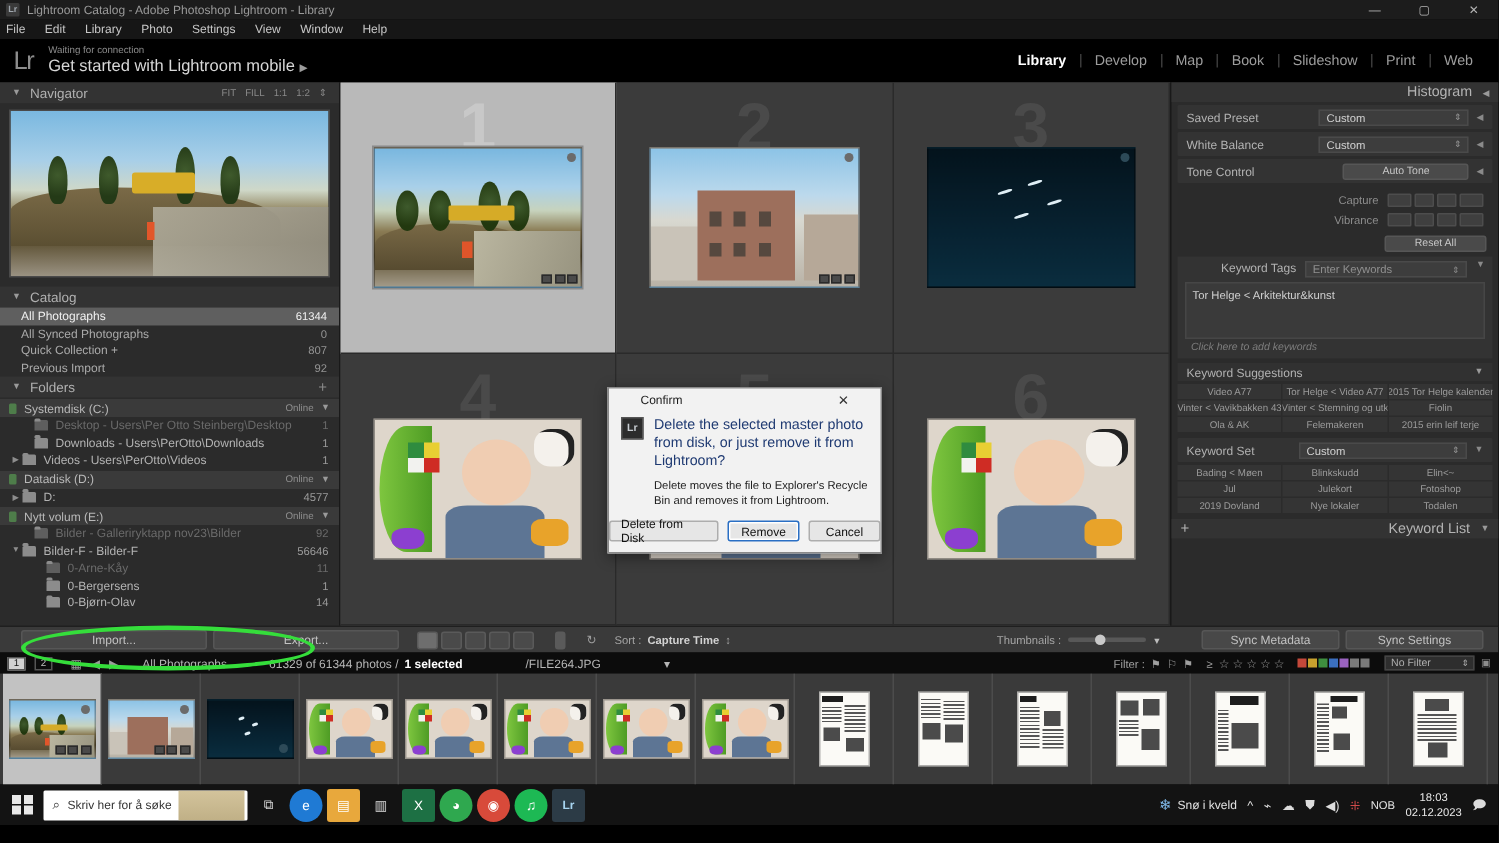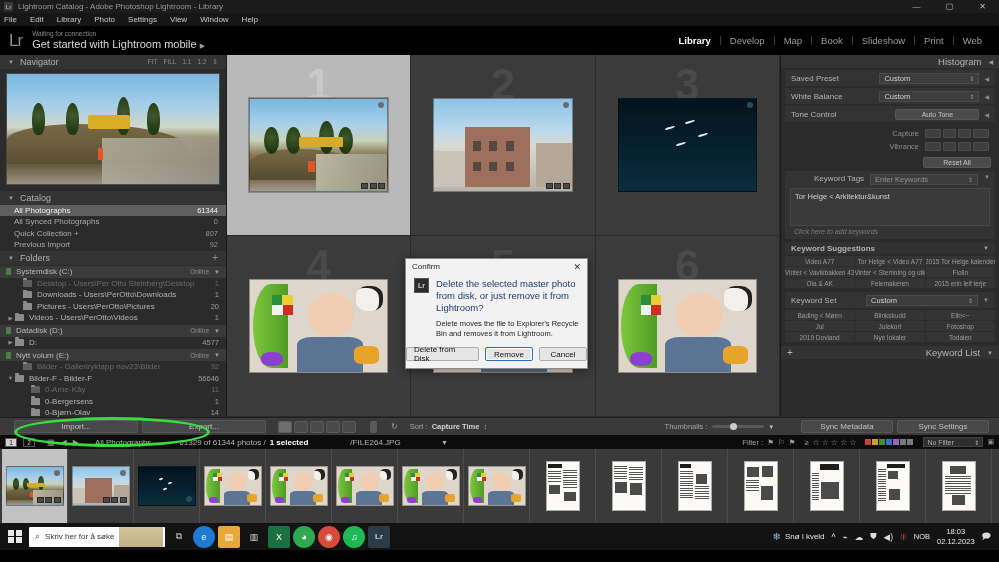--- a/index.html
+++ b/index.html
@@ -133,21 +133,21 @@
   .kwbox { margin:2px 4px; background:#333; padding:3px 5px; }
   .kwfield { height:11px; background:#3d3d3d; border:1px solid #4a4a4a; font-size:7.5px; color:#909090;
       display:flex; align-items:center; padding:0 4px; }
   .kwarea { height:38px; background:#3a3a3a; border:1px solid #464646; margin-top:3px; font-size:7.5px;
       color:#cfcfcf; padding:3px 4px; }
   .kwadd { height:10px; font-size:7px; color:#7d7d7d; font-style:italic; display:flex; align-items:center; padding:0 4px; }
   .kwgrid { display:grid; grid-template-columns:repeat(3,1fr); gap:1px; margin:2px 4px; }
   .kwgrid div { height:10px; background:#343434; font-size:6.5px; color:#9b9b9b; display:flex;
       align-items:center; justify-content:center; overflow:hidden; white-space:nowrap; }
   .secbar { height:12px; background:#313131; display:flex; align-items:center; padding:0 6px; margin:3px 4px 0 4px;
-      font-size:8px; color:#b2b2b2;font-weight:bold;}
+      font-size:8px; color:#b2b2b2;}
   .secbar .tri{margin-left:auto;font-size:6px;color:#9a9a9a;}
 
   
   #toolbar { height:18px; background:#3a3a3a; border-top:1px solid #1f1f1f; display:flex; align-items:center;
              padding:0 4px; gap:4px; }
   .tbtn { height:13px; background:#484848; border:1px solid #565656; border-radius:2px; font-size:8px; color:#c2c2c2;
           display:flex; align-items:center; justify-content:center; }
   .viewgrp { display:flex; gap:2px; margin-left:8px; }
   .viewgrp i { width:14px; height:12px; background:#4a4a4a; border:1px solid #5a5a5a; border-radius:2px; display:block;}
   .viewgrp i.act { background:#6e6e6e; }
@@ -191,21 +191,21 @@
   #tray { margin-left:auto; display:flex; align-items:center; gap:7px; padding-right:4px; }
   #tray .w { display:flex; align-items:center; gap:4px; font-size:8px; color:#e4e4e4; }
   #tray .clock { font-size:7.5px; color:#e9e9e9; text-align:center; line-height:9.5px; }
   .trico { font-size:8.5px; color:#dcdcdc; }
 
   
   #hl { position:absolute; left:14px; top:362px; width:196px; height:30px; border:3px solid #35de3b;
         border-radius:50%; pointer-events:none; z-index:40; }
   #dialog { position:absolute; left:405px; top:203px; width:183px; background:#f2f2f2; z-index:60;
             border:1px solid #8a8a8a; box-shadow:0 2px 9px rgba(0,0,0,.45); font-family:"Liberation Sans", sans-serif;}
-  #dlg-title { height:15px; display:flex; align-items:center; padding:0 6px; font-size:8px; color:#1c1c1c; }
+  #dlg-title { height:15px; display:flex; align-items:center; padding:0 21px; font-size:8px; color:#1c1c1c; }
   #dlg-close { margin-left:auto; font-size:9px; color:#333; }
   #dlg-body { display:flex; padding:4px 8px 0 8px; gap:7px; }
   #dlg-icon { width:15px; height:15px; background:#2c2c2c; border:1px solid #555; color:#c8cdd2; font-size:7px;
               font-weight:bold; display:flex; align-items:center; justify-content:center; flex:none; }
   #dlg-head { font-size:9.5px; color:#1f3a72; line-height:12px; }
   #dlg-sub { font-size:7.5px; color:#1c1c1c; line-height:10px; padding:5px 8px 0 30px; }
   #dlg-btns { display:flex; justify-content:center; gap:6px; padding:8px 0 7px 0; }
   .dbtn { height:14px; min-width:48px; background:#e6e6e6; border:1px solid #adadad; border-radius:2px;
           font-size:8px; color:#111; display:flex; align-items:center; justify-content:center; padding:0 7px;}
   .dbtn.def { border:1px solid #2a6fc4; box-shadow:inset 0 0 0 1px #fff; }
@@ -328,26 +328,20 @@
         <span class="tw"></span>
         <span class="fi"></span>
         <span>Desktop - Users\Per Otto Steinberg\Desktop</span>
         <span class="cnt">1</span>
       </div>
       <div class="frow" style="padding-left:14px">
         <span class="tw"></span>
         <span class="fi"></span>
         <span>Downloads - Users\PerOtto\Downloads</span>
         <span class="cnt">1</span>
-      </div>
-      <div class="frow" style="padding-left:14px">
-        <span class="tw"></span>
-        <span class="fi"></span>
-        <span>Pictures - Users\PerOtto\Pictures</span>
-        <span class="cnt">20</span>
       </div>
       <div class="frow" style="padding-left:6px">
         <span class="tw">▶</span>
         <span class="fi"></span>
         <span>Videos - Users\PerOtto\Videos</span>
         <span class="cnt">1</span>
       </div>
 
       <div class="volhdr">
         <span class="led"></span>

